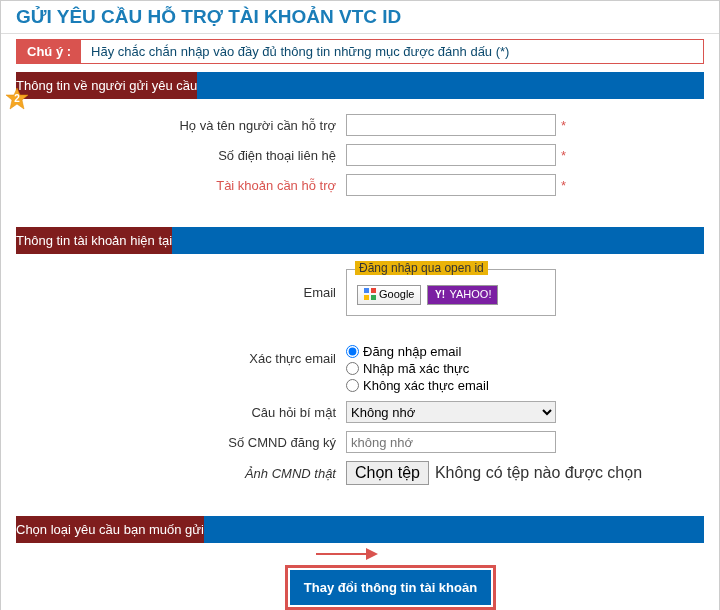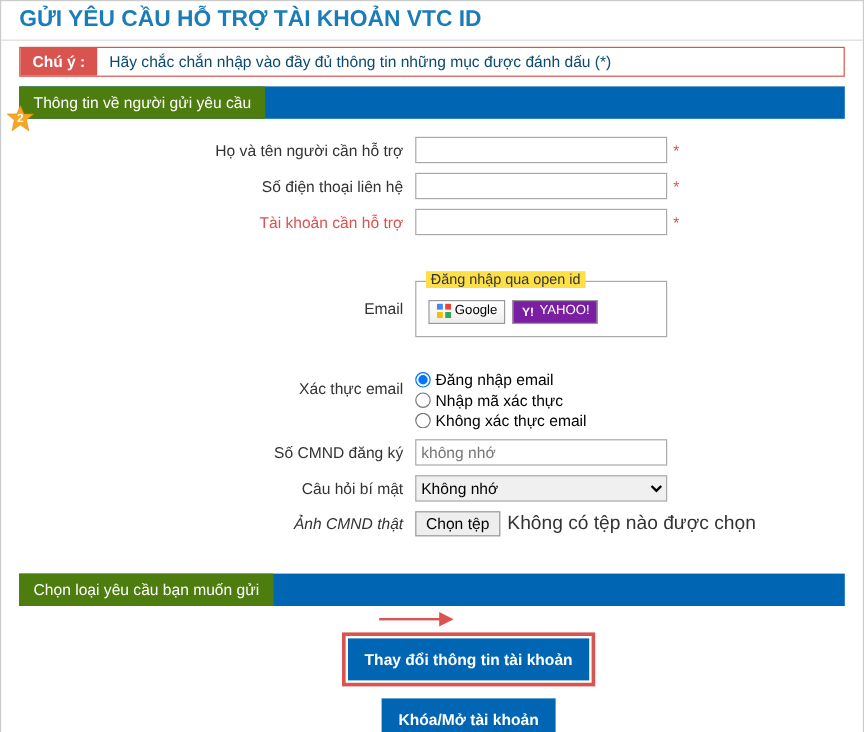--- a/index.html
+++ b/index.html
@@ -3,39 +3,39 @@
 <meta charset="utf-8">
 <style>
 * { box-sizing: border-box; margin: 0; padding: 0; }
 body { font-family: Arial, sans-serif; font-size: 13px; background: #fff; width: 720px; }
 .container { border: 1px solid #ccc; padding: 0; position: relative; }
 .page-title { color: #1a7db8; font-size: 19px; font-weight: bold; padding: 5px 15px; border-bottom: 1px solid #ddd; }
 .notice-bar { display: flex; margin: 5px 15px; border: 1px solid #d9534f; }
 .notice-label { background: #d9534f; color: #fff; padding: 4px 10px; font-weight: bold; }
 .notice-text { padding: 4px 10px; color: #0c4a6e; }
 .section-header { background: #0066b3; color: #fff; display: flex; margin: 8px 15px 0 15px; }
-.section-tab { background: #4d7c0f; color: #fff; padding: 6px 12px; font-size: 13px; }
+.section-tab { background: #7f1d1d; color: #fff; padding: 6px 0; font-size: 13px; }
 .section-body { margin: 0 15px; padding: 15px 10px; border-top: none; }
 .form-row { display: flex; align-items: center; margin-bottom: 8px; }
 .form-label { width: 320px; text-align: right; padding-right: 10px; color: #333; }
 .form-label.red { color: #d9534f; }
 .form-label.italic { font-style: italic; }
 .form-input { width: 210px; height: 22px; border: 1px solid #aaa; padding: 2px 4px; font-size: 13px; }
 .form-input.gray { color: #999; }
 .form-select { width: 210px; height: 22px; border: 1px solid #aaa; background: #f0f0f0; font-size: 13px; }
 .asterisk { color: #d9534f; margin-left: 5px; }
 .fieldset-box { border: 1px solid #aaa; padding: 15px 10px 10px 10px; margin-left: 0; width: 210px; position: relative; }
-.fieldset-legend { position: absolute; top: -9px; left: 8px; background: #fde047; padding: 0 4px; font-size: 12px; color: #333; }
+.fieldset-legend { position: absolute; top: -9px; left: 8px; background: #eab308; padding: 0 4px; font-size: 12px; color: #333; }
 .oauth-row { display: flex; gap: 6px; }
 .oauth-btn { display: flex; align-items: flex-start; border: 1px solid #999; padding: 2px 6px; font-size: 11px; height: 20px; cursor: pointer; background: linear-gradient(#fff,#eee); }
 .oauth-btn.yahoo { background: #7b1fa2; color: #fff; }
 .oauth-ico { width: 12px; height: 12px; margin-right: 3px; display:inline-block; }
 .radio-group { display: flex; flex-direction: column; gap: 2px; margin-left: 0; margin-top: 20px; }
 .radio-row { display: flex; align-items: center; gap: 4px; font-size: 13px; white-space: nowrap; }
-.file-btn { border: 1px solid #999; background: #eee; padding: 2px 8px; font-size: 13px; cursor: pointer; }
+.file-btn { border: 1px solid #999; background: #eee; padding: 2px 8px; font-size: 16px; cursor: pointer; }
 .file-text { margin-left: 6px; color: #333; font-size: 16px; }
 .action-row { display: flex; gap: 10px; margin: 10px 15px 15px 76px; align-items: center; flex-direction: column; }
 .action-btn { background: #0066b3; color: #fff; border: none; padding: 10px 14px; font-size: 13px; font-weight: bold; cursor: pointer; }
 .highlight-box { border: 3px solid #d9534f; padding: 2px; display: inline-block; }
 .arrow { position: relative; width: 60px; height: 2px; background:#d9534f; margin-right: 10px; }
 .arrow::after { content:''; position:absolute; right:-2px; top:-5px; border-left:12px solid #d9534f; border-top:6px solid transparent; border-bottom:6px solid transparent; }
 .star-badge { position: absolute; left: 4px; top: 86px; width: 24px; height: 24px; }
 .star-badge svg { width: 24px; height: 24px; }
 .align-top .form-label { align-self: center; }
 </style>
@@ -71,20 +71,23 @@
       <input class="form-input" style="">
       <span class="asterisk">*</span>
     </div>
     <div class="form-row">
       <div class="form-label red">Tài khoản cần hỗ trợ</div>
       <input class="form-input" style="">
       <span class="asterisk">*</span>
     </div>
   </div>
 
+  <div class="section-header">
+    <div class="section-tab">Thông tin tài khoản hiện tại</div>
+  </div>
   <div class="section-body">
     <div class="form-row align-top">
       <div class="form-label">Email</div>
       <div class="fieldset-box">
         <div class="fieldset-legend">Đăng nhập qua open id</div>
         <div class="oauth-row">
           <div class="oauth-btn">
             <span class="oauth-ico"><svg viewBox="0 0 12 12">
                   <rect x="0" y="0" width="5" height="5" fill="#4285f4"></rect>
                   <rect x="7" y="0" width="5" height="5" fill="#ea4335"></rect>
@@ -115,29 +118,29 @@
             <span>Nhập mã xác thực</span>
           </label>
         <label class="radio-row">
             <input type="radio" name="verify" style="">
             <span>Không xác thực email</span>
           </label>
       </div>
     </div>
 
     <div class="form-row">
-      <div class="form-label">Số CMND đăng ký</div>
-      <input class="form-input gray" placeholder="không nhớ" style="">
-    </div>
-
-    <div class="form-row">
       <div class="form-label">Câu hỏi bí mật</div>
       <select class="form-select">
         <option>Không nhớ</option>
       </select>
+    </div>
+
+    <div class="form-row">
+      <div class="form-label">Số CMND đăng ký</div>
+      <input class="form-input gray" placeholder="không nhớ" style="">
     </div>
 
     <div class="form-row">
       <div class="form-label italic">Ảnh CMND thật</div>
       <button class="file-btn">Chọn tệp</button>
       <span class="file-text">Không có tệp nào được chọn</span>
     </div>
   </div>
 
   <div class="section-header">

